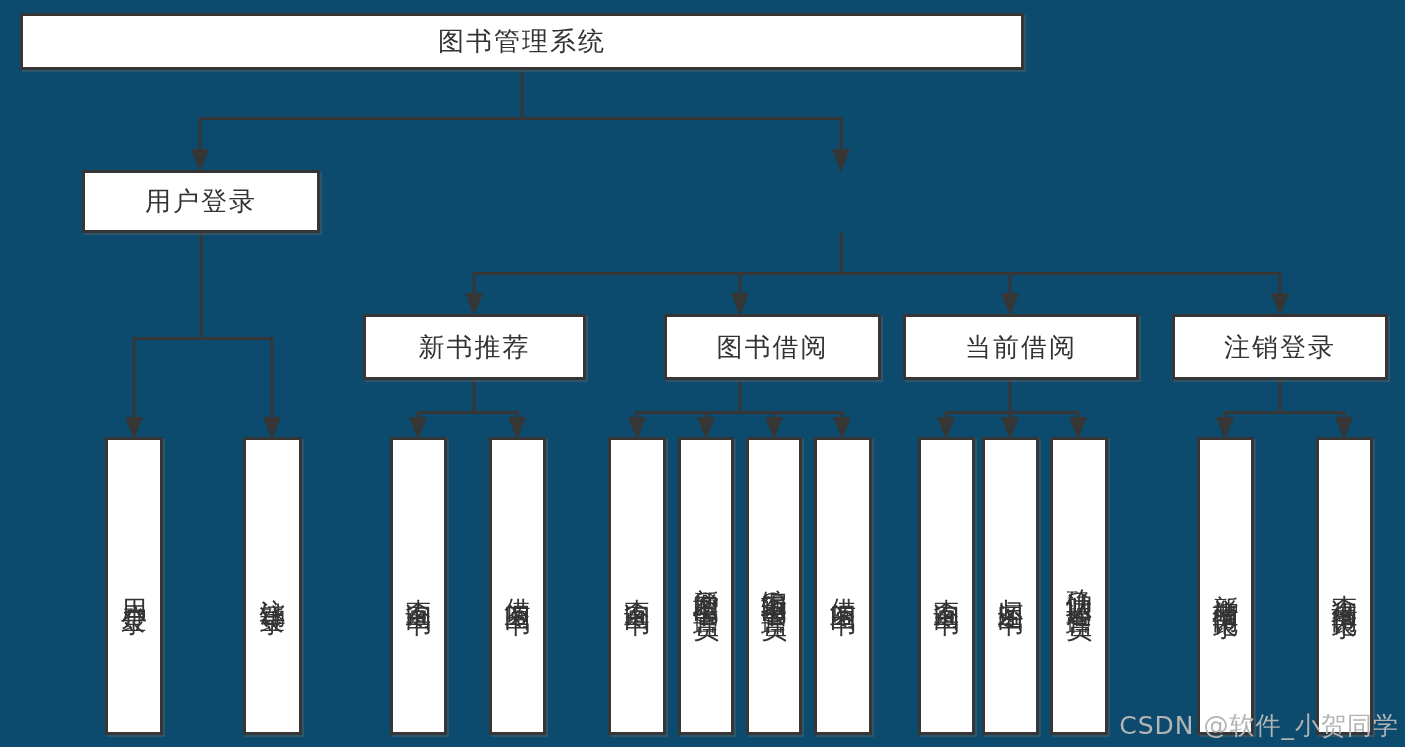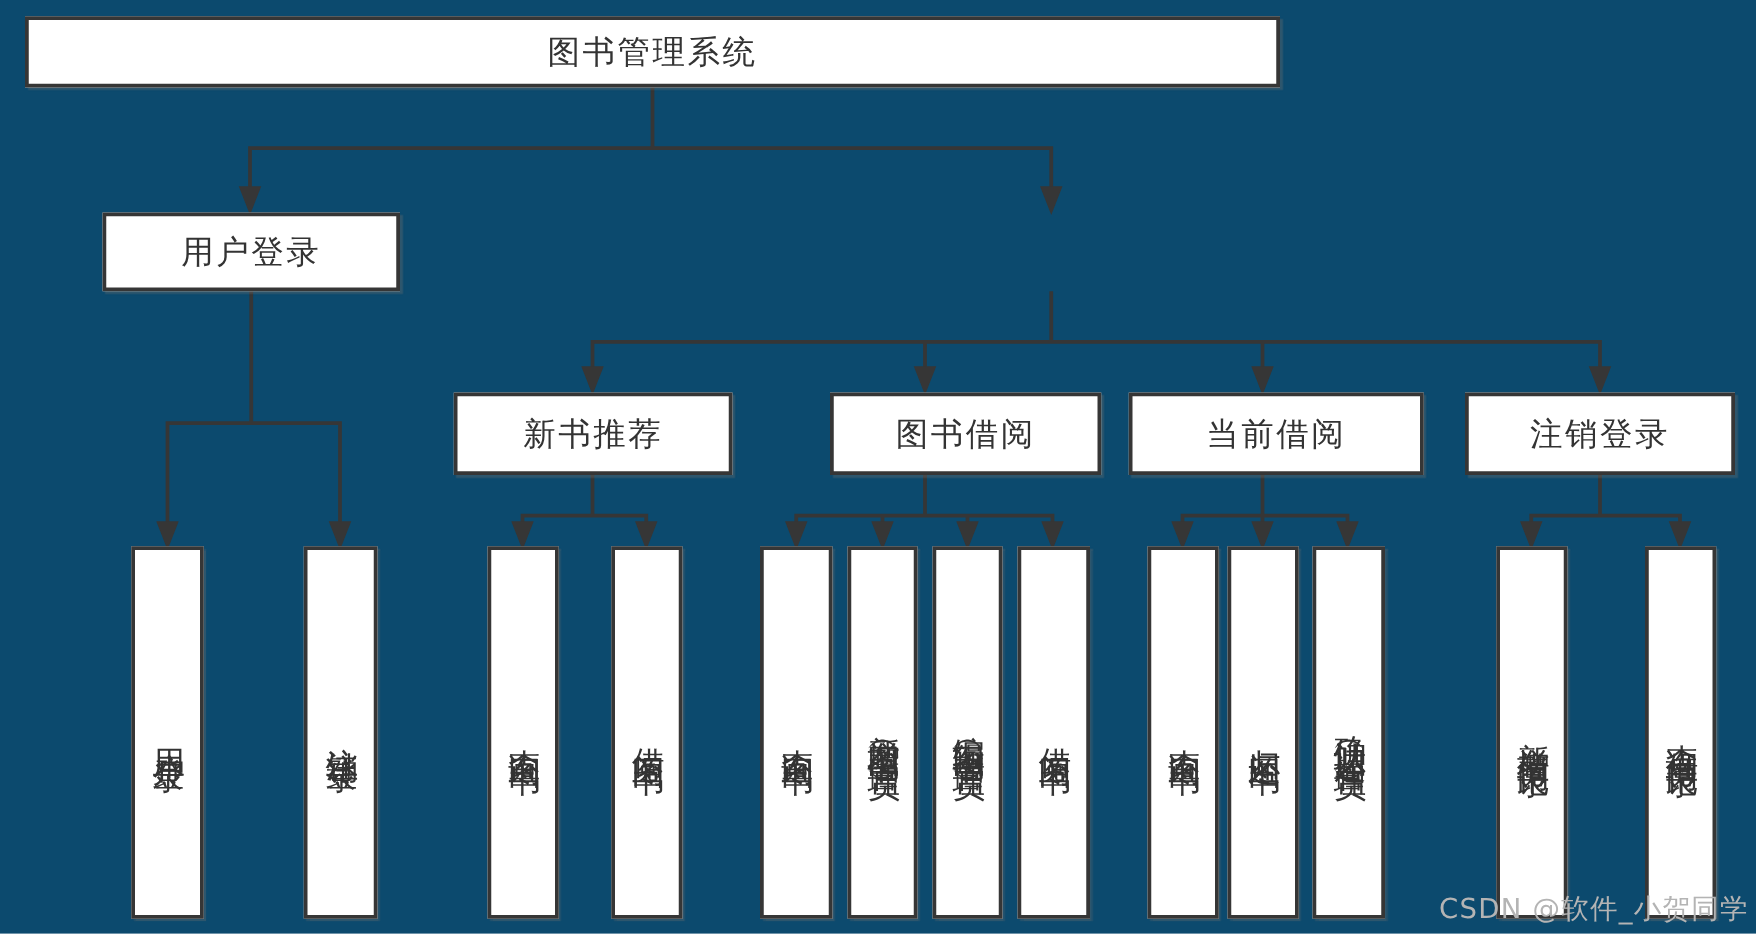--- a/index.html
+++ b/index.html
@@ -16,21 +16,21 @@
   .l1{left:20px;top:13px;width:1004px;height:57px;}
   .l2{top:170px;height:63px;}
   .l3{top:314px;height:66px;}
   .leaf{top:437px;height:298px;}
   .htxt{font-size:26px;letter-spacing:2px;white-space:nowrap;}
   .vtxt{
     writing-mode:vertical-rl;text-orientation:mixed;
     font-size:26px;line-height:1.12;letter-spacing:4px;white-space:nowrap;
   }
   .watermark{
-    position:absolute;right:6px;bottom:5px;font-size:22px;letter-spacing:1px;
+    position:absolute;right:6px;bottom:5px;font-size:25px;letter-spacing:1px;
     color:#b4b4b4;white-space:nowrap;z-index:5;
   }
 </style>
 </head>
 <body>
 
 <div class="stage">
 
   <svg class="connectors" viewBox="0 0 1405 747">
     <path fill="none" stroke="#363636" stroke-width="3" d="M522 69 V120

